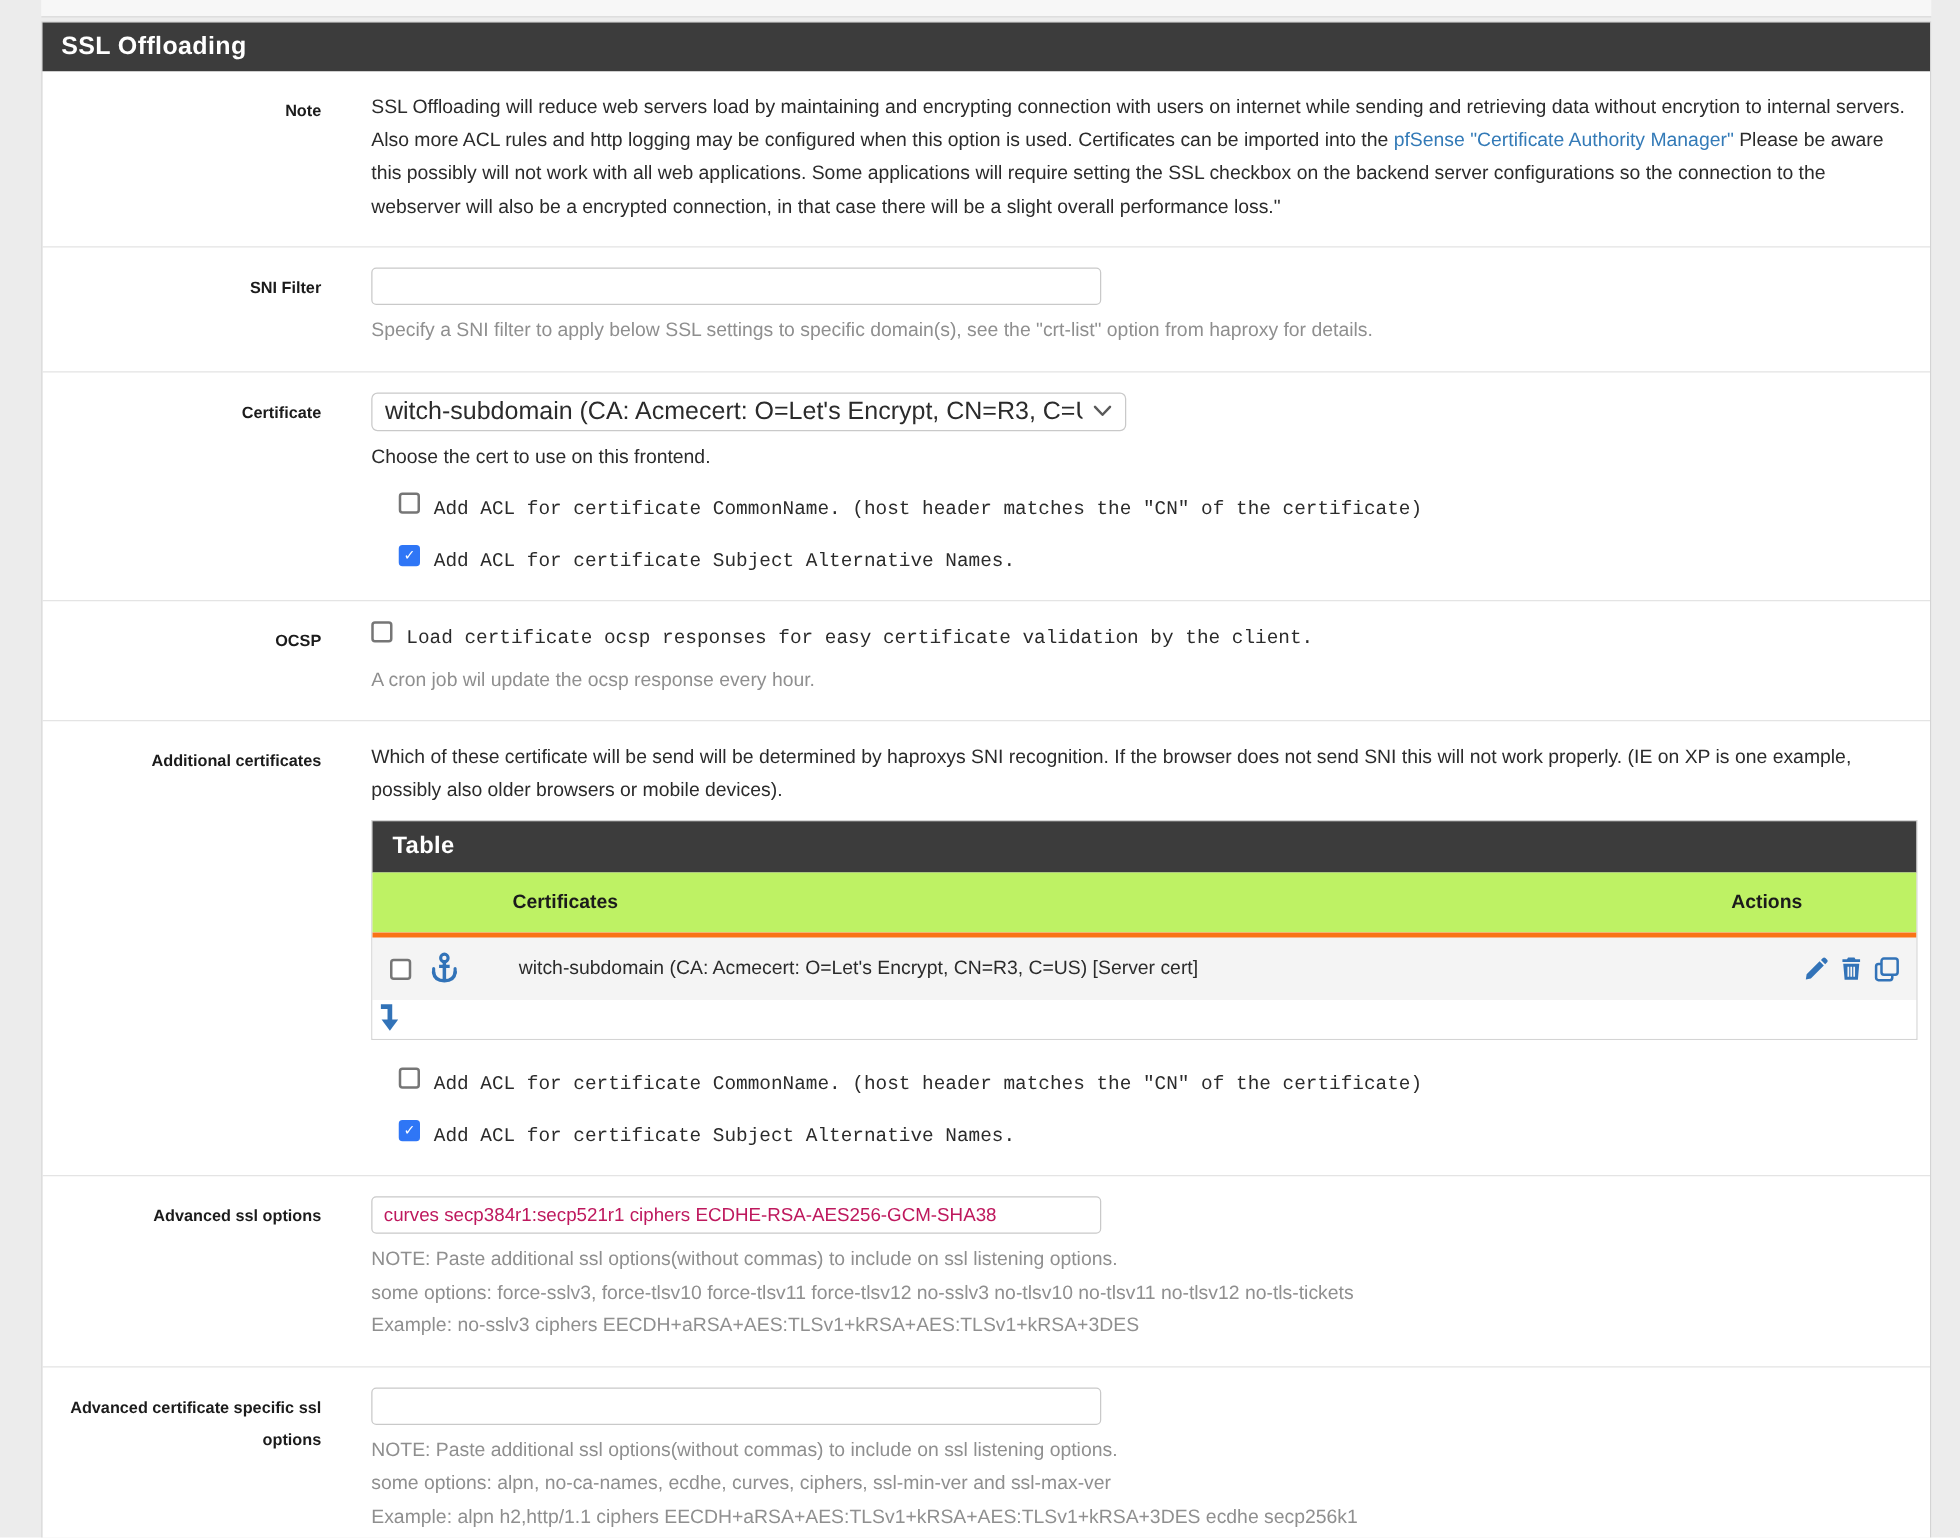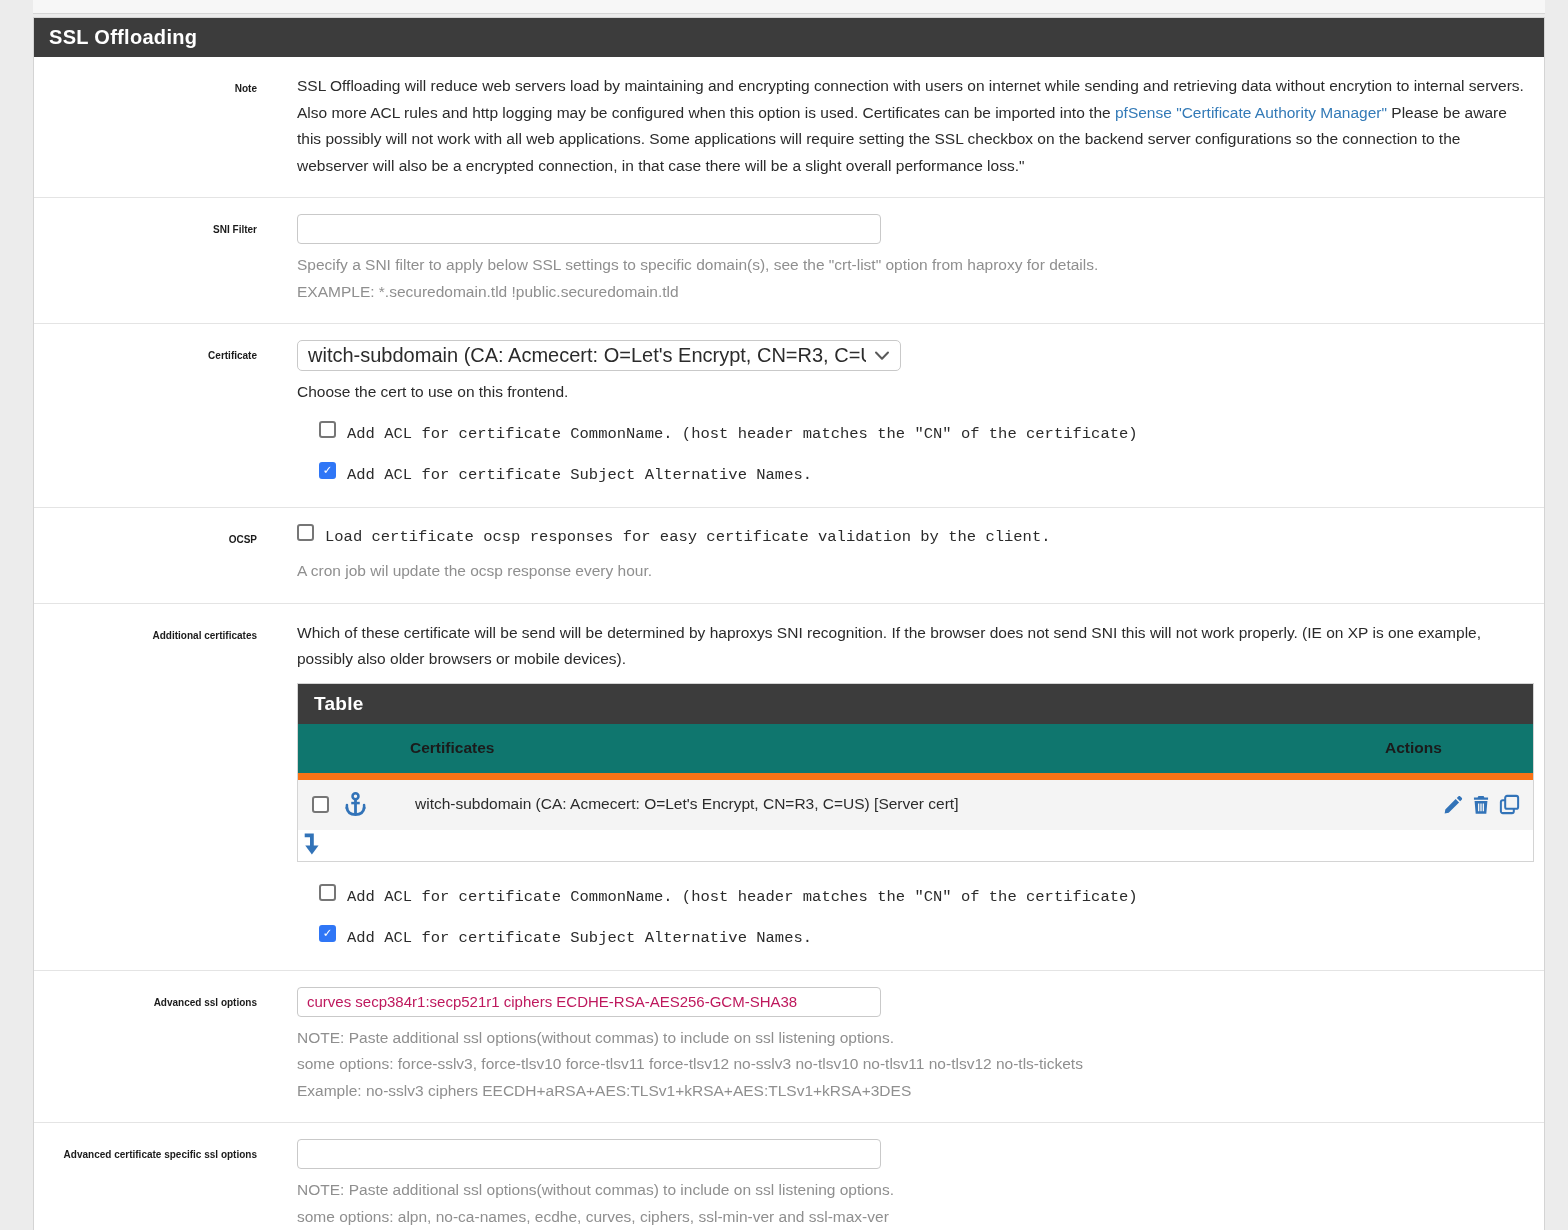--- a/index.html
+++ b/index.html
@@ -20,21 +20,21 @@
     background:#ffffff; border:1px solid #d4d4d4;
   }
   .panel-title {
     background:#3c3c3c; color:#fff; font-size:20px; font-weight:bold;
     letter-spacing:.3px; padding:8px 15px;
   }
   .form-row { display:flex; border-bottom:1px solid #e4e4e4; padding:16px 0 18px; }
   .form-row:last-child { border-bottom:none; }
   .row-label {
     width:223px; flex-shrink:0; text-align:right; font-weight:bold;
-    font-size:10px; color:#1b1b1b; line-height:26px; padding-top:3px;
+    font-size:13px; color:#1b1b1b; line-height:26px; padding-top:3px;
   }
   .row-content {
     flex:1; margin-left:40px; margin-right:10px;
     font-size:15.5px; line-height:26.5px; color:#2b2b2b;
   }
   .row-content p { margin:0; }
   a.inline-link { color:#337ab7; text-decoration:none; cursor:pointer; }
   .help { color:#8f8f8f; }
   .mt8 { margin-top:8px; }
   .text-input {
@@ -56,26 +56,26 @@
     width:17px; height:17px; border:2px solid #767676; border-radius:3px;
     background:#fff; flex-shrink:0; cursor:pointer;
     display:inline-flex; align-items:center; justify-content:center;
   }
   .checkbox.checked { background:#2f76f6; border-color:#2f76f6; }
   .checkbox.checked::after { content:"✓"; color:#fff; font-size:13px; font-weight:bold; line-height:1; }
   .check-label { margin-left:11px; }
   
   .cert-table { border:1px solid #d4d4d4; margin-top:10px; }
   .cert-table-title { background:#3c3c3c; color:#fff; font-weight:bold; font-size:19px; padding:7px 16px; letter-spacing:.3px; }
-  .cert-table-head { display:flex; align-items:flex-start; padding:11px 0; background:#0f766e; }
+  .cert-table-head { display:flex; align-items:flex-start; padding:11px 0; background:#bef264; }
   .col-cert { flex:1; padding-left:112px; font-weight:bold; color:#1b1b1b; }
   .col-actions { width:148px; font-weight:bold; color:#1b1b1b; }
   .cert-table-row {
     display:flex; align-items:center; background:#f4f4f4;
-    padding:10px 10px 10px 14px; border-top:7px solid #f97316;
+    padding:10px 10px 10px 14px; border-top:4px solid #f97316;
   }
   .cert-table-row .anchor { margin-left:13px; color:#3273b8; flex-shrink:0; }
   .cert-name { margin-left:46px; flex:1; color:#2b2b2b; }
   .row-actions { display:flex; align-items:center; gap:6px; color:#3273b8; padding-right:2px; }
   .row-actions svg { cursor:pointer; display:block; }
   .cert-table-footer { background:#fff; padding:3px 4px 4px; }
   .turn-down { color:#3273b8; cursor:pointer; display:block; }
   .desc { margin-bottom:2px; }
 </style>
 </head>
@@ -92,21 +92,20 @@
       <p><span>SSL Offloading will reduce web servers load by maintaining and encrypting connection with users on internet while sending and retrieving data without encrytion to internal servers. Also more ACL rules and http logging may be configured when this option is used. Certificates can be imported into the </span><a class="inline-link">pfSense "Certificate Authority Manager"</a><span> Please be aware this possibly will not work with all web applications. Some applications will require setting the SSL checkbox on the backend server configurations so the connection to the webserver will also be a encrypted connection, in that case there will be a slight overall performance loss."</span></p>
     </div>
   </div>
 
   <div class="form-row">
     <div class="row-label">SNI Filter</div>
     <div class="row-content">
       <input type="text" class="text-input" value="" style="">
       <div class="help mt8">
         <div>Specify a SNI filter to apply below SSL settings to specific domain(s), see the "crt-list" option from haproxy for details.</div>
-        <div>EXAMPLE: *.securedomain.tld !public.securedomain.tld</div>
       </div>
     </div>
   </div>
 
   <div class="form-row">
     <div class="row-label">Certificate</div>
     <div class="row-content">
       <div class="select">
         <span class="select-value">witch-subdomain (CA: Acmecert: O=Let's Encrypt, CN=R3, C=US) [S</span>
         <svg class="chev" width="16" height="10" viewBox="0 0 16 10">

